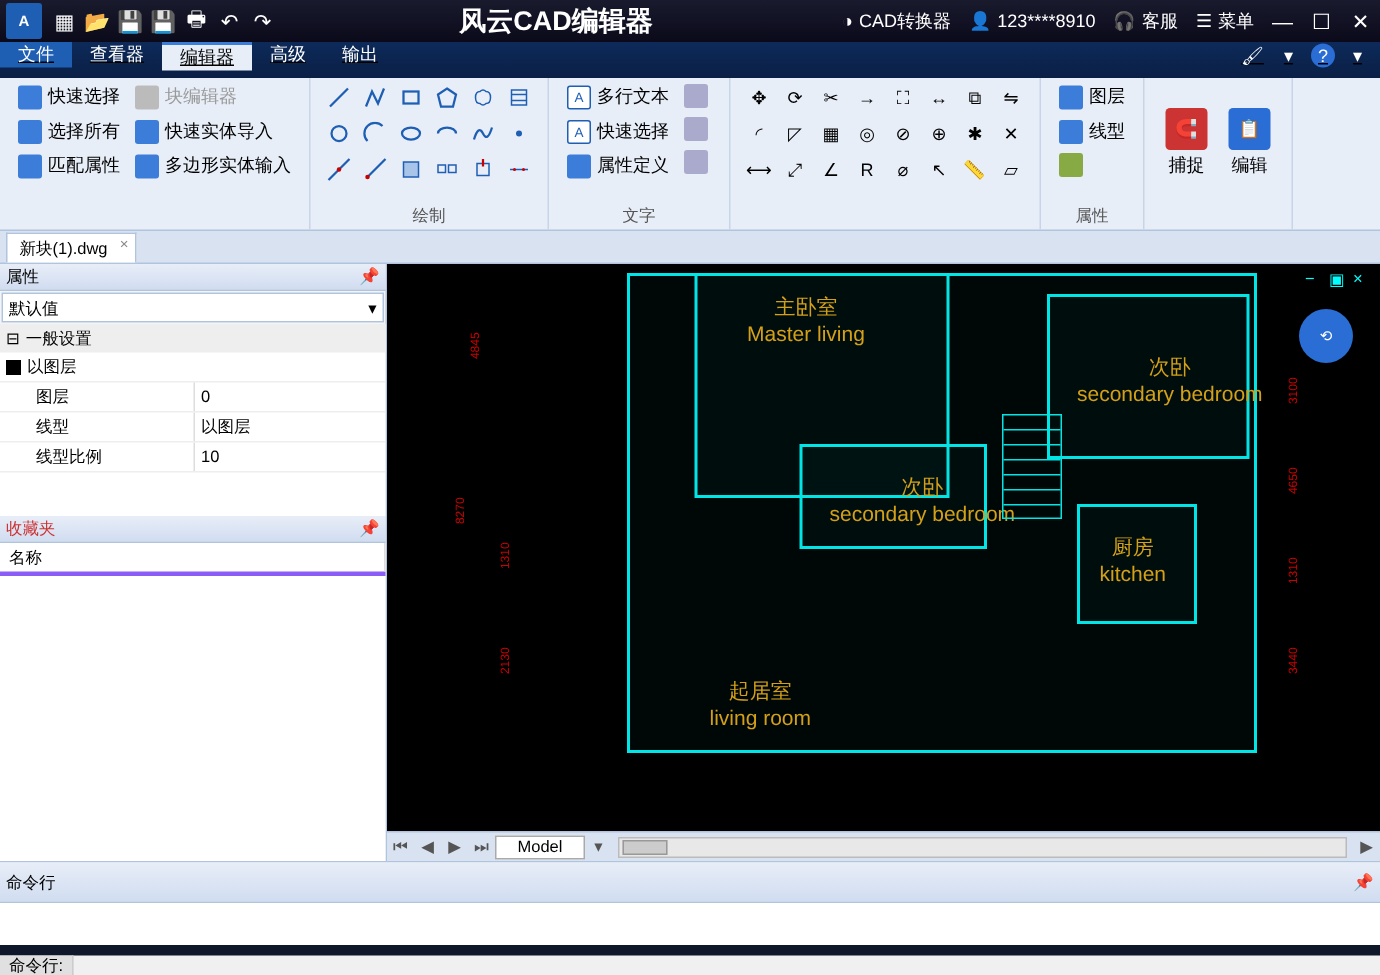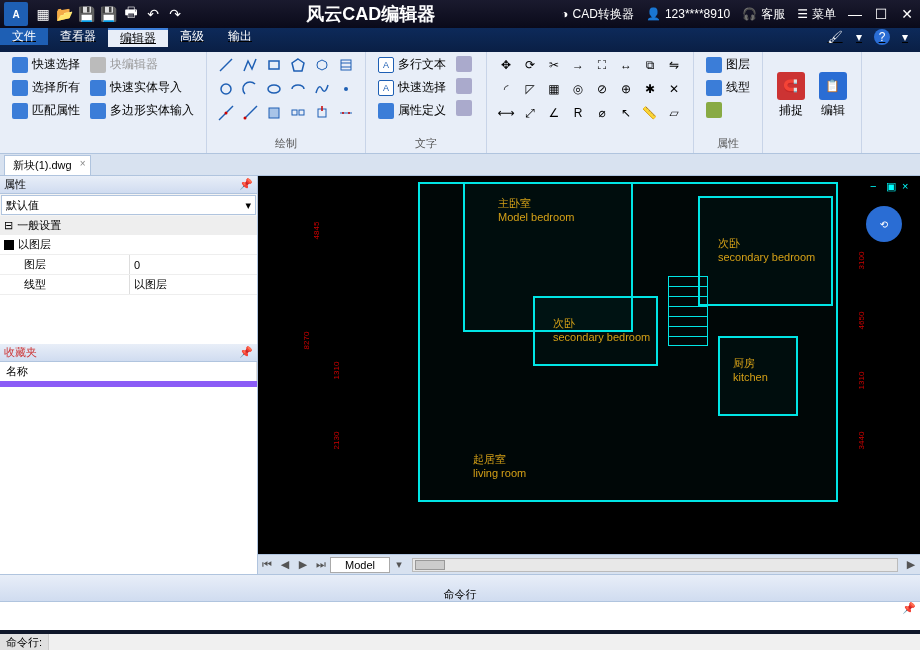--- a/index.html
+++ b/index.html
@@ -43,42 +43,42 @@
 .panel-h .pin { margin-left:auto;cursor:pointer;font-size:11px; }
 .prop-sel { height:20px;background:#fff;border:1px solid #b0c4de;margin:1px;display:flex;align-items:center;padding:0 4px;font-size:11px;cursor:pointer; }
 .prop-sel .dd { margin-left:auto; }
 .prop-grid { flex:0 0 auto; height:128px; overflow:auto; background:#fff; }
 .prop-cat { background:#eee;padding:2px 4px;font-size:11px;display:flex;align-items:center;gap:4px; }
 .prop-row { display:flex;border-bottom:1px solid #eee; }
 .prop-row .k { width:130px;padding:2px 4px 2px 24px;font-size:11px;border-right:1px solid #ddd; }
 .prop-row .v { flex:1;padding:2px 4px;font-size:11px;display:flex;align-items:center;gap:4px; }
 .prop-row .sw { width:10px;height:10px;background:#000;display:inline-block; }
 .fav { flex:1;background:#fff;display:flex;flex-direction:column; }
-.fav-hd { display:flex;border-bottom:6px solid #8b5cf6; }
+.fav-hd { display:flex;border-bottom:3px solid #8b5cf6; }
 .fav-hd div { flex:1;padding:2px 6px;font-size:11px;border-right:1px solid #ddd; }
 
 .canvas-wrap { flex:1; display:flex;flex-direction:column; background:#000; position:relative; }
 .canvas { flex:1; position:relative; overflow:hidden; }
 .model-tabs { height:20px;background:#d8e2f0;display:flex;align-items:center;border-top:1px solid #b0c4de; }
 .model-tabs .nav { width:18px;text-align:center;cursor:pointer;font-size:11px;color:#555; }
 .model-tabs .mtab { background:#fff;border:1px solid #aaa;padding:1px 14px;font-size:11px;cursor:pointer; }
 .model-tabs .scroll { flex:1;height:14px;background:#e8e8e8;border:1px solid #bbb;margin:0 4px;position:relative; }
 
 .cmdpanel { height:56px;background:#fff;border-top:1px solid #b0c4de;display:flex;flex-direction:column; }
-.cmdpanel .ch { height:27px;background:linear-gradient(#e8eef8,#d0dcf0);border-bottom:1px solid #b0c4de;padding:12px 4px;font-size:11px;display:flex;align-items:center;flex-direction:column; }
+.cmdpanel .ch { height:27px;background:linear-gradient(#e8eef8,#d0dcf0);border-bottom:1px solid #b0c4de;padding:0 4px;font-size:11px;display:flex;align-items:center; }
 .cmdpanel .ch .pin{margin-left:auto;cursor:pointer;}
 .cmdpanel .body { flex:1; }
-.cmdline { height:20px;background:#f0f0f0;border-top:4px solid #0f172a;display:flex;align-items:center; }
+.cmdline { height:20px;background:#f0f0f0;border-top:7px solid #0f172a;display:flex;align-items:center; }
 .cmdline .lbl { padding:0 6px;font-size:11px;background:#e0e0e0;height:100%;display:flex;align-items:center;border-right:1px solid #ccc; }
 .cmdline input { flex:1;border:none;background:transparent;padding:0 4px;font-size:11px;outline:none; }
 
 
 .plan { position:absolute; left:40px; top:0; right:40px; bottom:10px; }
 .plan .wall { position:absolute; border:2px solid #00e5e5; background:rgba(0,229,229,0.03); }
-.plan .lbl { position:absolute; color:#d4a017; font-size:11px; }
+.plan .lbl { position:absolute; color:#d4a017; font-size:14px; text-align:center; }
 .plan .dim { position:absolute; color:#c00; font-size:8px; }
 .viewcube { position:absolute; top:30px; right:18px; width:36px;height:36px;background:#2a6dd4;border-radius:50%;display:flex;align-items:center;justify-content:center;color:#fff;font-size:10px;cursor:pointer; }
 .canvas .topicons { position:absolute;top:4px;right:4px;display:flex;gap:2px; }
 .canvas .topicons span{width:14px;height:14px;color:#0ff;font-size:11px;cursor:pointer;}
 </style>
 </head>
 <body>
 
 <div class="titlebar">
   <div class="logo">A</div>
@@ -389,20 +389,24 @@
           </div>
         </div>
       <div class="prop-row">
           <div class="k">图层</div>
           <div class="v">0</div>
         </div>
       <div class="prop-row">
           <div class="k">线型</div>
           <div class="v">以图层</div>
         </div>
+      <div class="prop-row">
+          <div class="k">线型比例</div>
+          <div class="v">10</div>
+        </div>
     </div>
     <div class="panel-h" style="color:#c33">
         <span>收藏夹</span>
         <span class="pin">📌</span>
       </div>
     <div class="fav">
       <div class="fav-hd">
         <div>名称</div>
       </div>
     </div>
@@ -414,21 +418,21 @@
         <span>−</span>
         <span>▣</span>
         <span>×</span>
       </div>
       <div class="viewcube">⟲</div>
       <div class="plan">
 
         <div class="wall" style="left:120px;top:6px;width:420px;height:320px"></div>
 
         <div class="wall" style="left:165px;top:6px;width:170px;height:150px"></div>
-        <div class="lbl" style="left:200px;top:20px"><span>主卧室</span><br><span>Model bedroom</span></div>
+        <div class="lbl" style="left:200px;top:20px"><span>主卧室</span><br><span>Master living</span></div>
 
         <div class="wall" style="left:400px;top:20px;width:135px;height:110px"></div>
         <div class="lbl" style="left:420px;top:60px"><span>次卧</span><br><span>secondary bedroom</span></div>
 
         <div class="wall" style="left:235px;top:120px;width:125px;height:70px"></div>
         <div class="lbl" style="left:255px;top:140px"><span>次卧</span><br><span>secondary bedroom</span></div>
 
         <div class="wall" style="left:420px;top:160px;width:80px;height:80px"></div>
         <div class="lbl" style="left:435px;top:180px"><span>厨房</span><br><span>kitchen</span></div>
 

